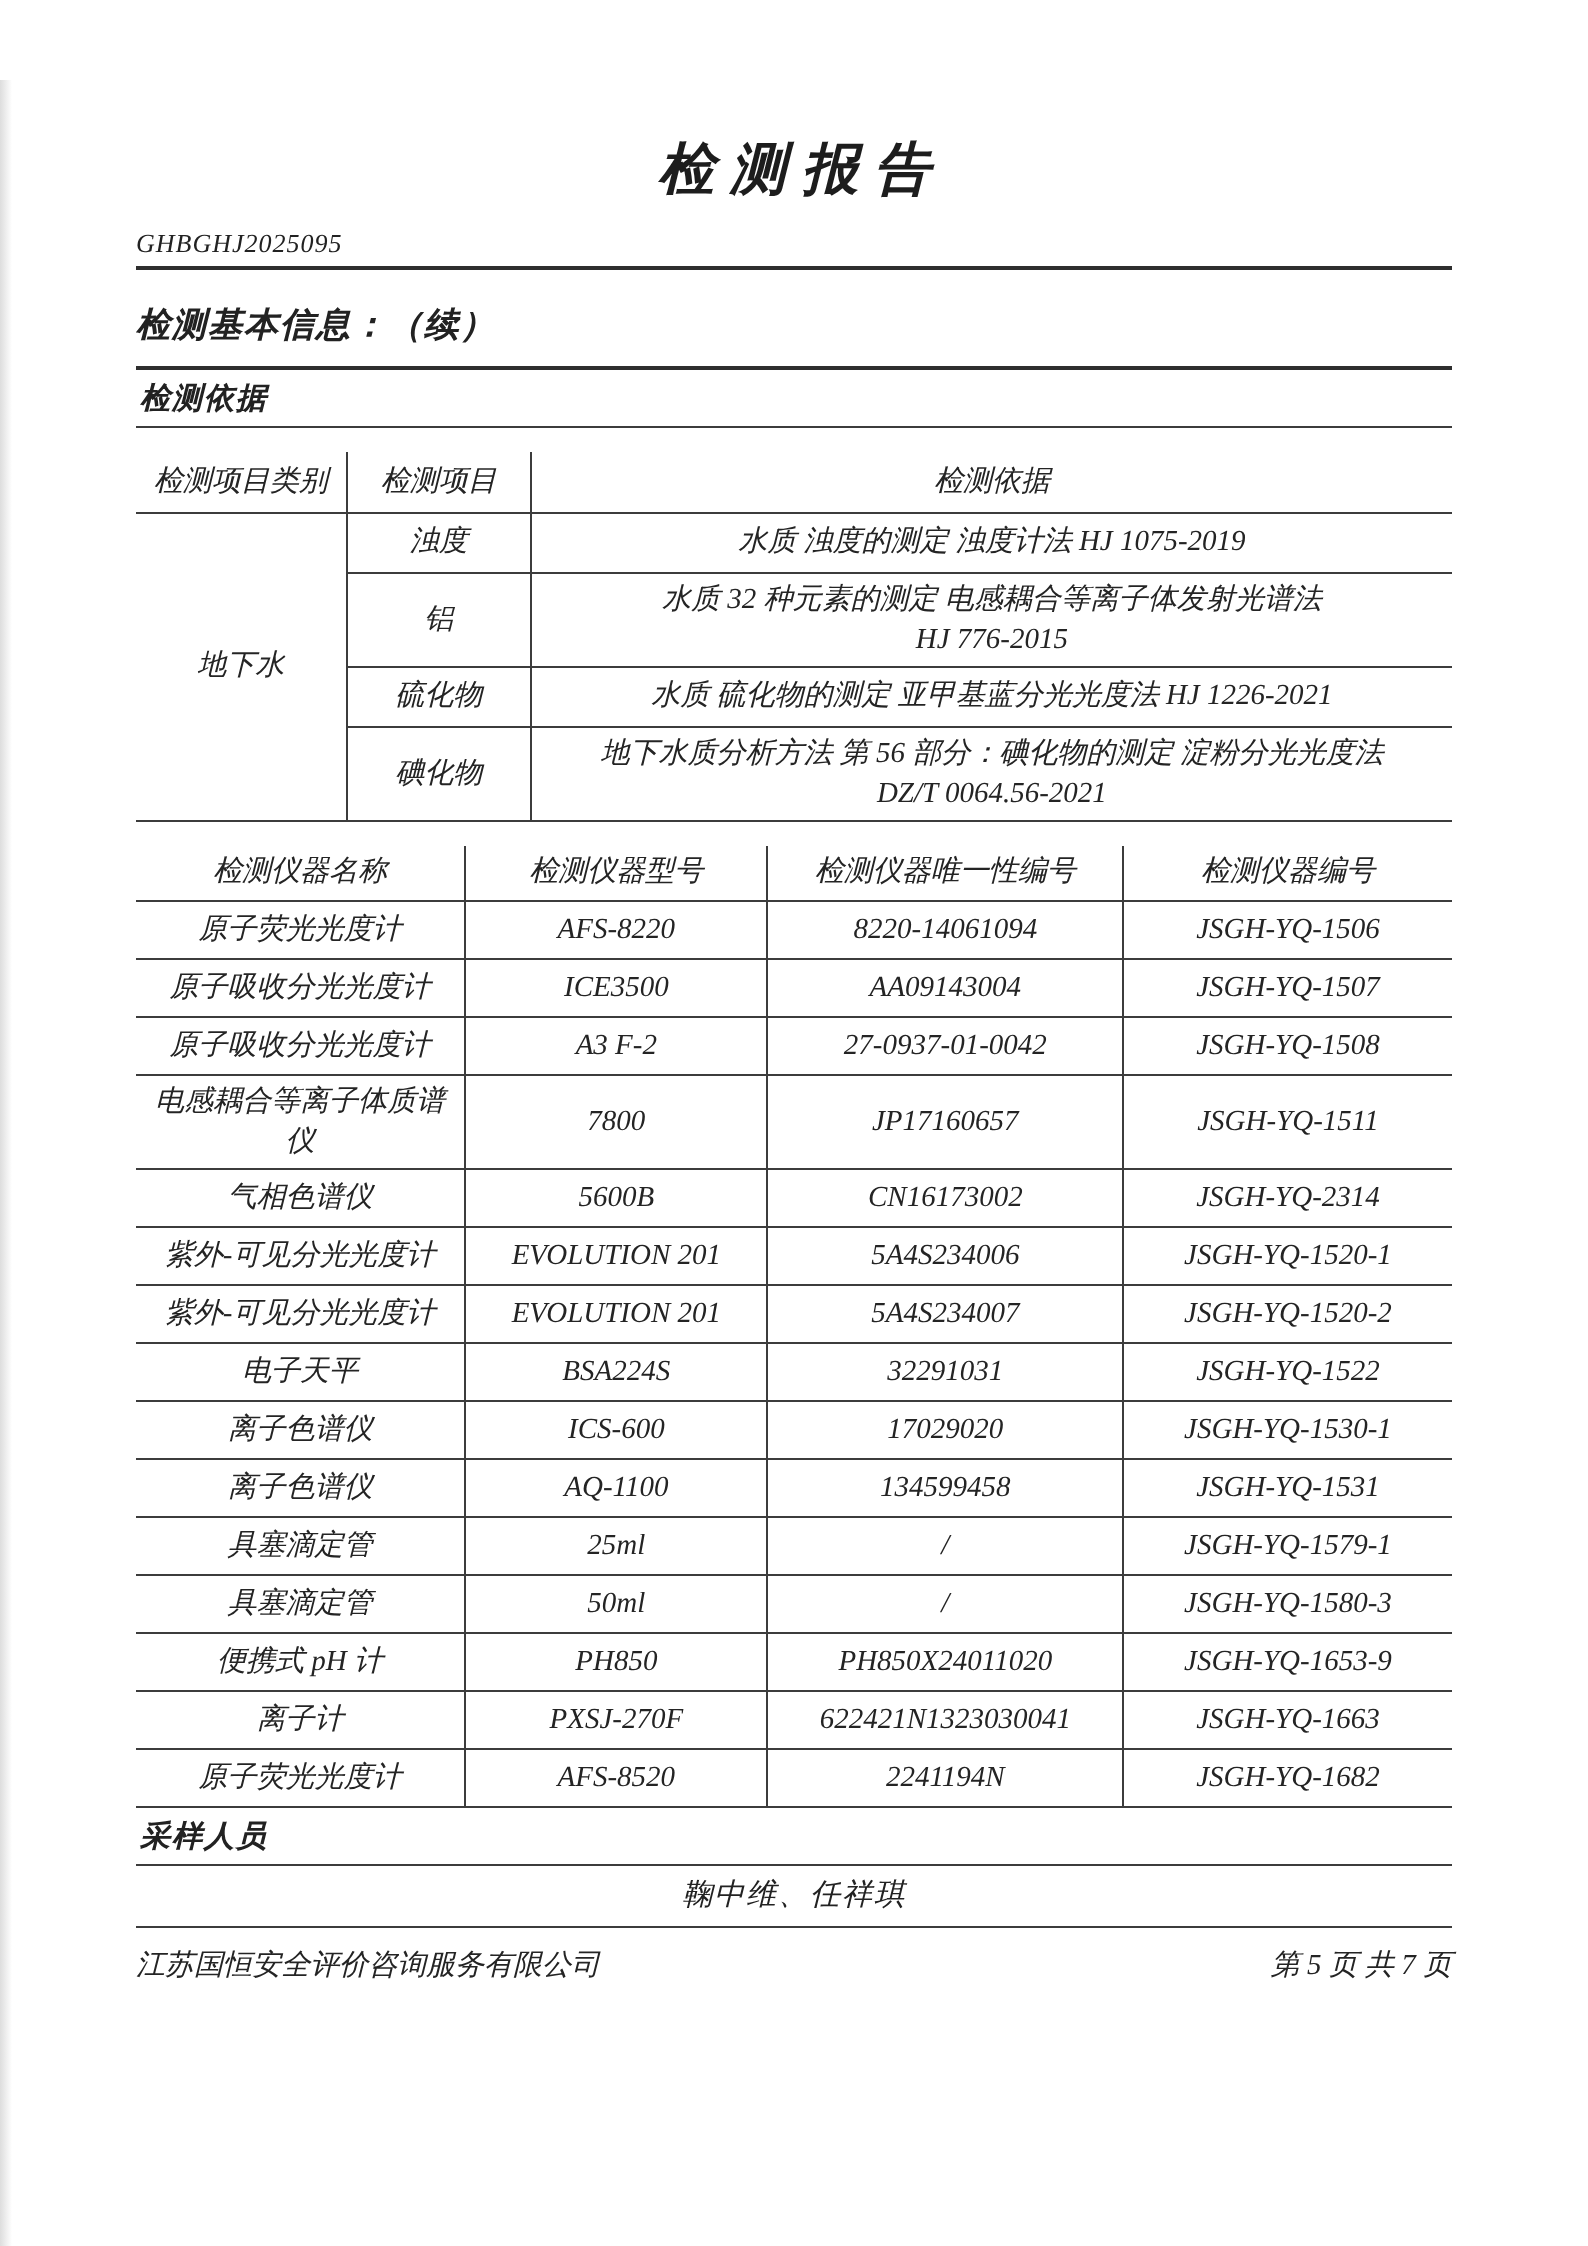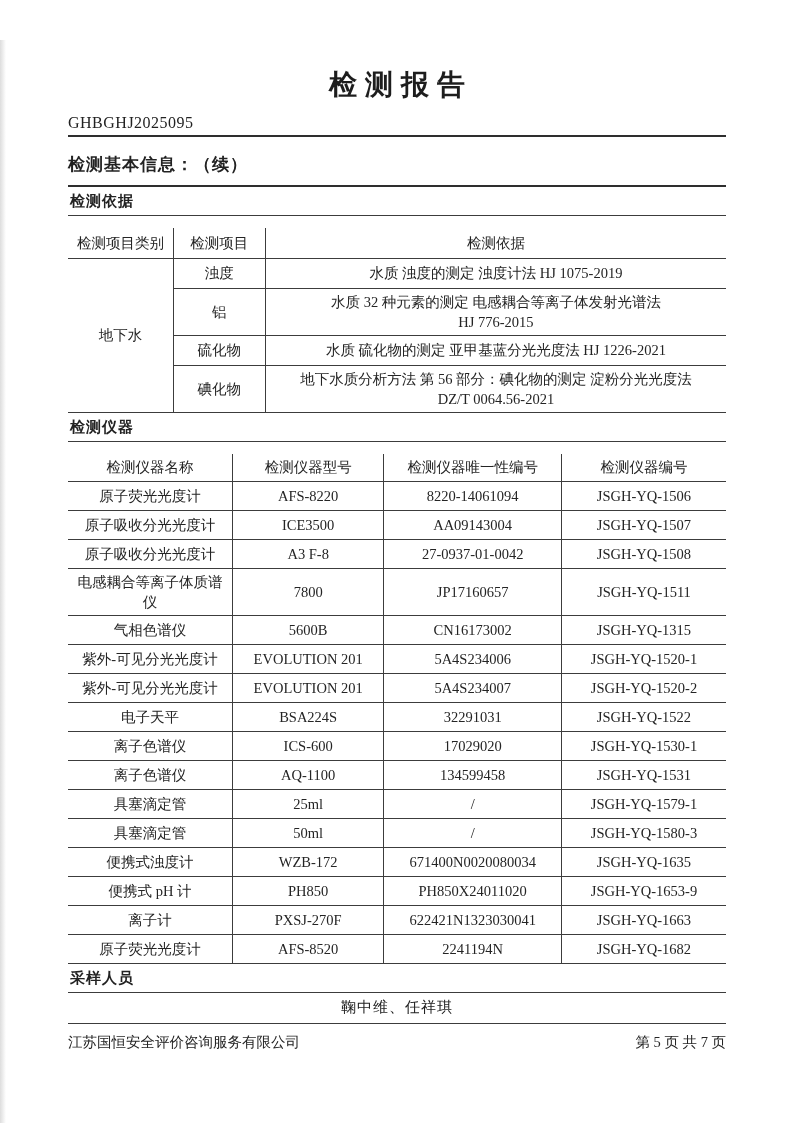--- a/index.html
+++ b/index.html
@@ -11,32 +11,33 @@
     position: relative;
     overflow: hidden;
   }
   .scan-edge {
     position: absolute; left: 0; top: 40px; bottom: 0; width: 6px;
     background: linear-gradient(to right, rgba(120,120,120,0.25), rgba(255,255,255,0));
   }
   .page {
     width: 794px; height: 1123px;
     padding: 66px 68px 0 68px;
+    font-style: italic;
   }
   .title {
     text-align: center;
     font-size: 28px;
     font-weight: bold;
     letter-spacing: 8px;
     padding-left: 8px;
     color: #1d1d1d;
     margin-bottom: 10px;
   }
   .report-no {
-    font-size: 16px;
+    font-size: 13px;
     padding-bottom: 3px;
     border-bottom: 2px solid #2e2e2e;
     margin-bottom: 16px;
     letter-spacing: 0.5px;
   }
   .section-title {
     font-size: 17px;
     font-weight: bold;
     letter-spacing: 1px;
     padding-bottom: 9px;
@@ -133,21 +134,20 @@
         <td>水质  硫化物的测定  亚甲基蓝分光光度法 HJ 1226-2021</td>
       </tr>
       <tr>
         <td>碘化物</td>
         <td>地下水质分析方法  第 56 部分：碘化物的测定  淀粉分光光度法
 DZ/T 0064.56-2021</td>
       </tr>
     </tbody>
   </table>
 
-  <div class="block-label">检测仪器</div>
 
   <table class="inst-table">
     <colgroup>
         <col class="c1">
         <col class="c2">
         <col class="c3">
         <col class="c4">
       </colgroup>
     <thead>
       <tr>
@@ -165,35 +165,35 @@
           <td>JSGH-YQ-1506</td>
         </tr>
         <tr>
           <td>原子吸收分光光度计</td>
           <td>ICE3500</td>
           <td>AA09143004</td>
           <td>JSGH-YQ-1507</td>
         </tr>
         <tr>
           <td>原子吸收分光光度计</td>
-          <td>A3 F-8</td>
+          <td>A3 F-2</td>
           <td>27-0937-01-0042</td>
           <td>JSGH-YQ-1508</td>
         </tr>
         <tr>
           <td>电感耦合等离子体质谱仪</td>
           <td>7800</td>
           <td>JP17160657</td>
           <td>JSGH-YQ-1511</td>
         </tr>
         <tr>
           <td>气相色谱仪</td>
           <td>5600B</td>
           <td>CN16173002</td>
-          <td>JSGH-YQ-1315</td>
+          <td>JSGH-YQ-2314</td>
         </tr>
         <tr>
           <td>紫外-可见分光光度计</td>
           <td>EVOLUTION 201</td>
           <td>5A4S234006</td>
           <td>JSGH-YQ-1520-1</td>
         </tr>
         <tr>
           <td>紫外-可见分光光度计</td>
           <td>EVOLUTION 201</td>
@@ -224,26 +224,20 @@
           <td>/</td>
           <td>JSGH-YQ-1579-1</td>
         </tr>
         <tr>
           <td>具塞滴定管</td>
           <td>50ml</td>
           <td>/</td>
           <td>JSGH-YQ-1580-3</td>
         </tr>
         <tr>
-          <td>便携式浊度计</td>
-          <td>WZB-172</td>
-          <td>671400N0020080034</td>
-          <td>JSGH-YQ-1635</td>
-        </tr>
-        <tr>
           <td>便携式 pH 计</td>
           <td>PH850</td>
           <td>PH850X24011020</td>
           <td>JSGH-YQ-1653-9</td>
         </tr>
         <tr>
           <td>离子计</td>
           <td>PXSJ-270F</td>
           <td>622421N1323030041</td>
           <td>JSGH-YQ-1663</td>

